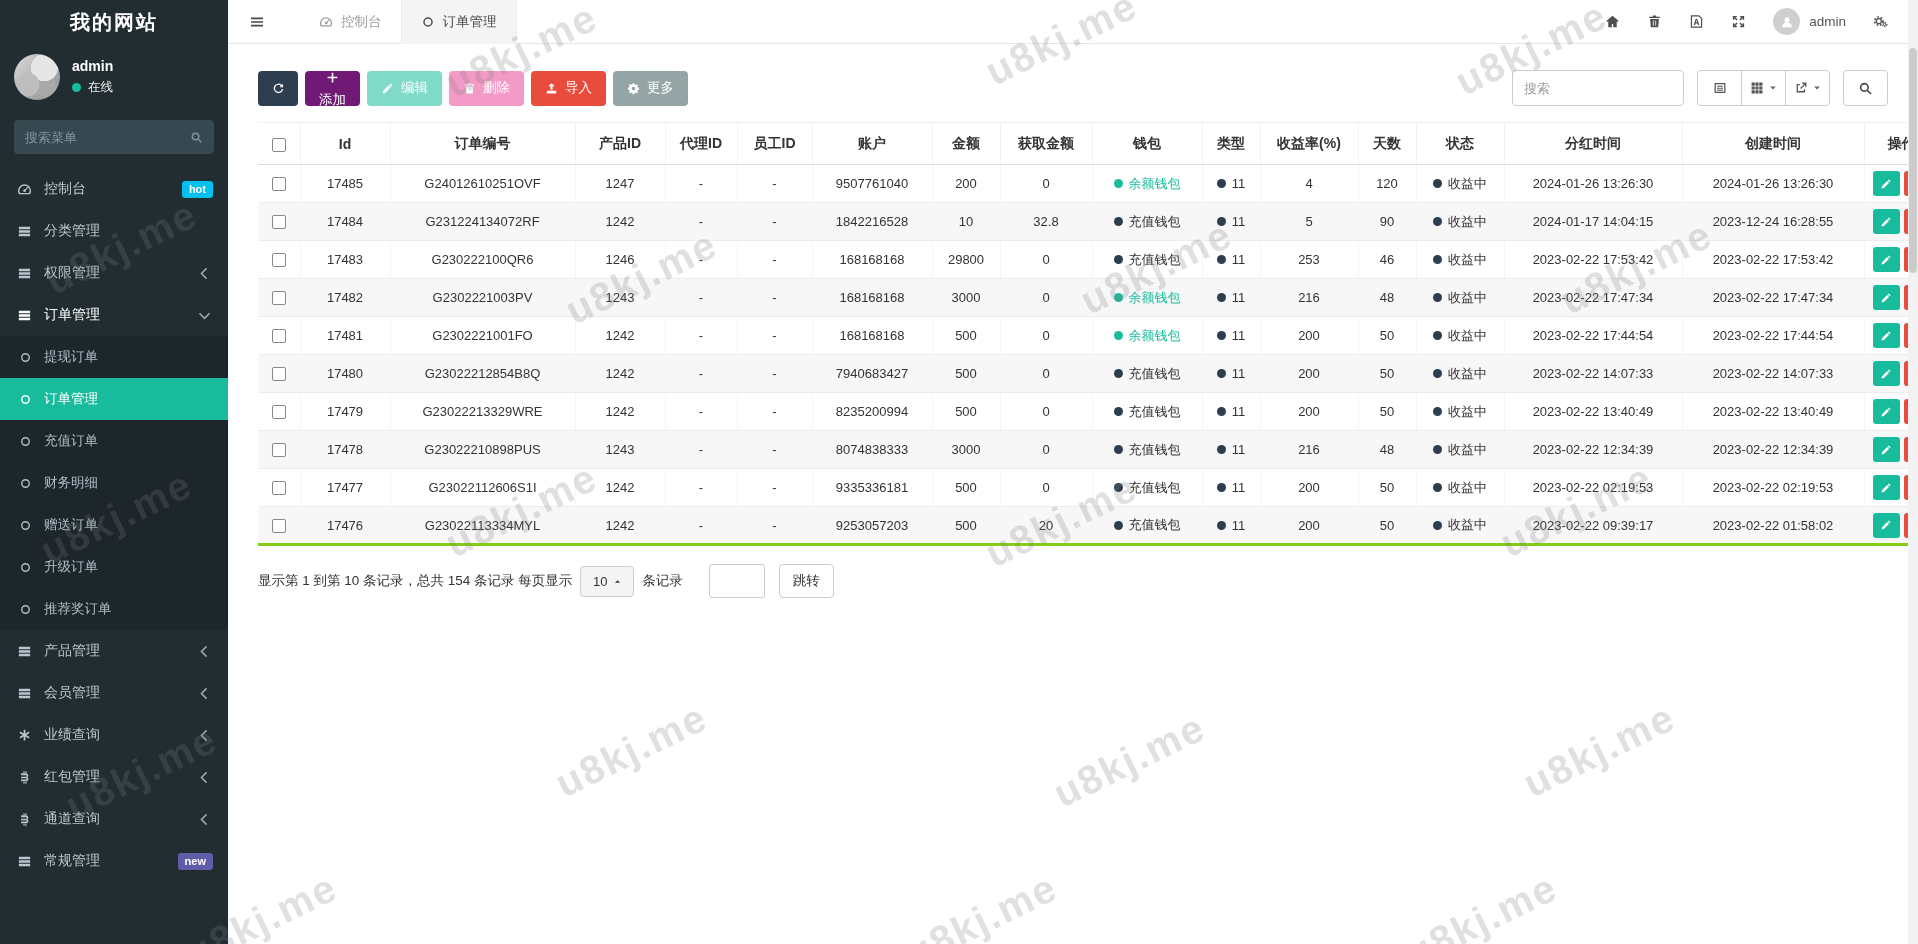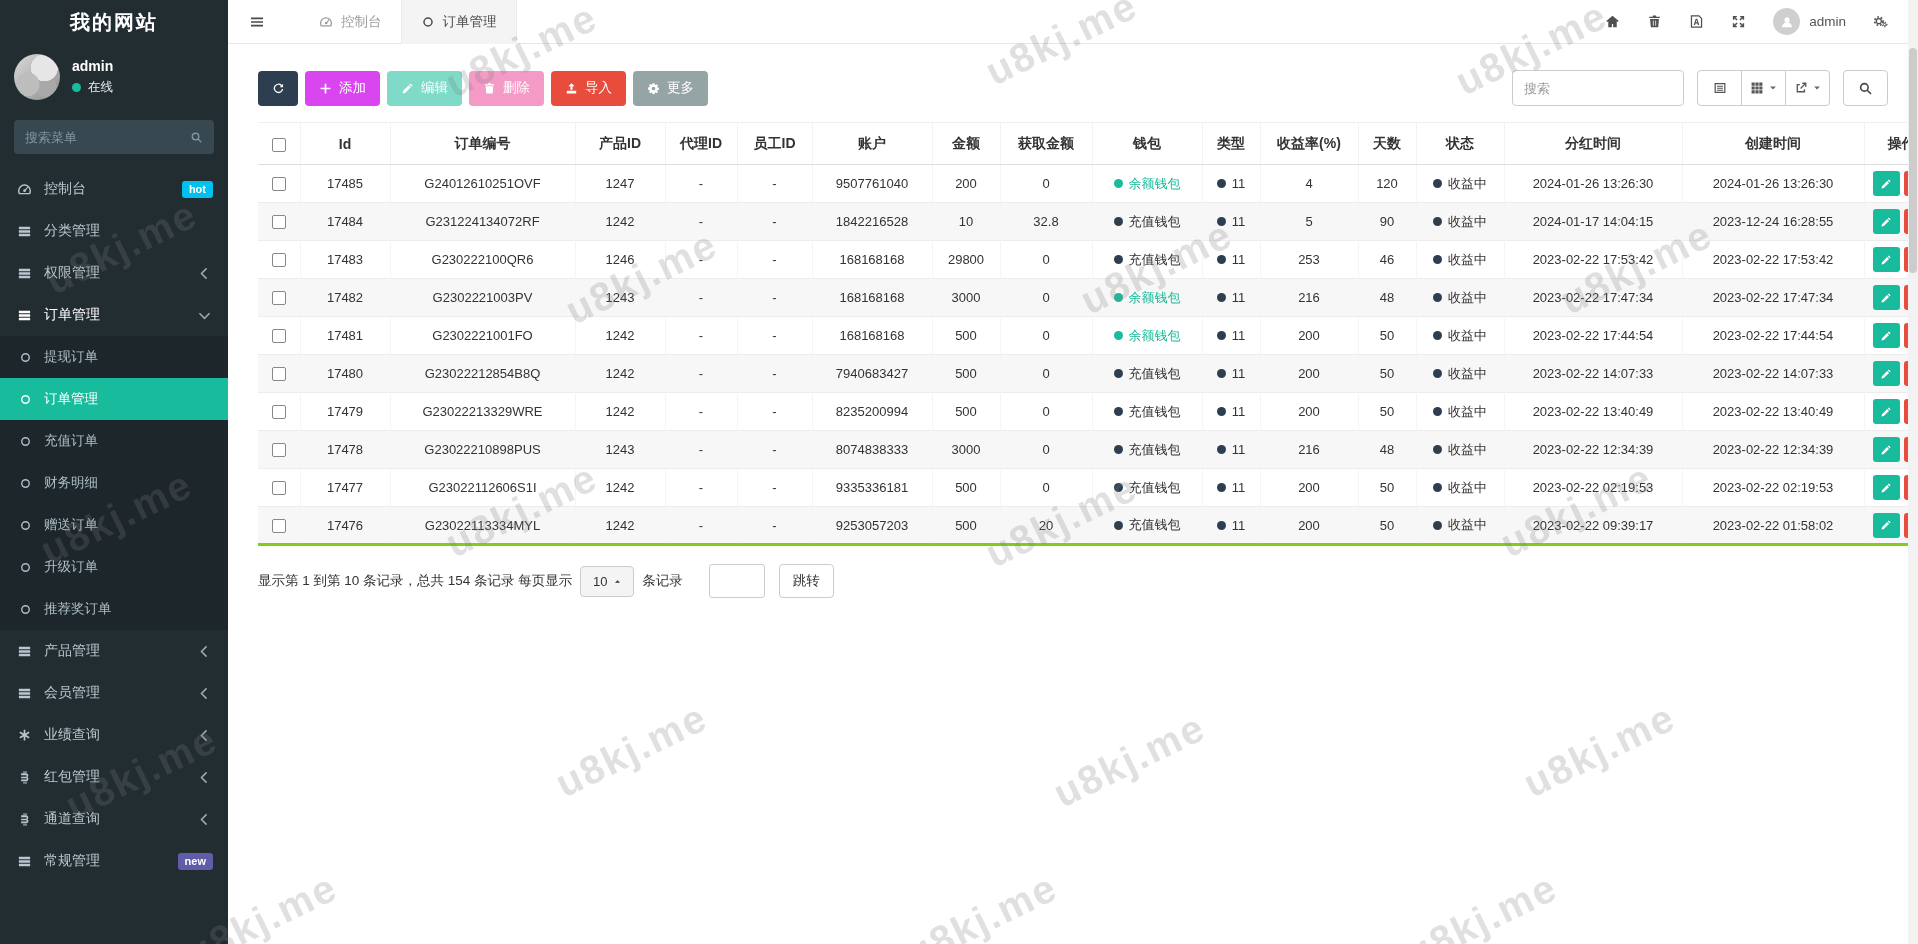--- a/index.html
+++ b/index.html
@@ -390,21 +390,21 @@
 <div class="content">
   <div class="toolbar">
     <span id="toolbar-buttons" style="display:flex;align-items:center;">
         <button class="btn icononly" style="background: rgb(44, 62, 80);">
           <span class="i ">
             <svg viewBox="0 0 16 16">
               <path d="M13.6 2.2v4.2H9.4l1.62-1.62a4.3 4.3 0 1 0 1.18 3.82h1.55A5.85 5.85 0 1 1 12.1 3.7z"></path>
             </svg>
           </span>
         </button>
-        <button class="btn" style="background: #d946ef;">
+        <button class="btn" style="background: #701a75; flex-direction: column;">
           <span class="i ">
             <svg viewBox="0 0 16 16">
               <path d="M7 2h2v5h5v2H9v5H7V9H2V7h5z"></path>
             </svg>
           </span>
           <span>添加</span>
         </button>
         <button class="btn disabled" style="background: rgb(24, 188, 156);">
           <span class="i ">
             <svg viewBox="0 0 16 16">

